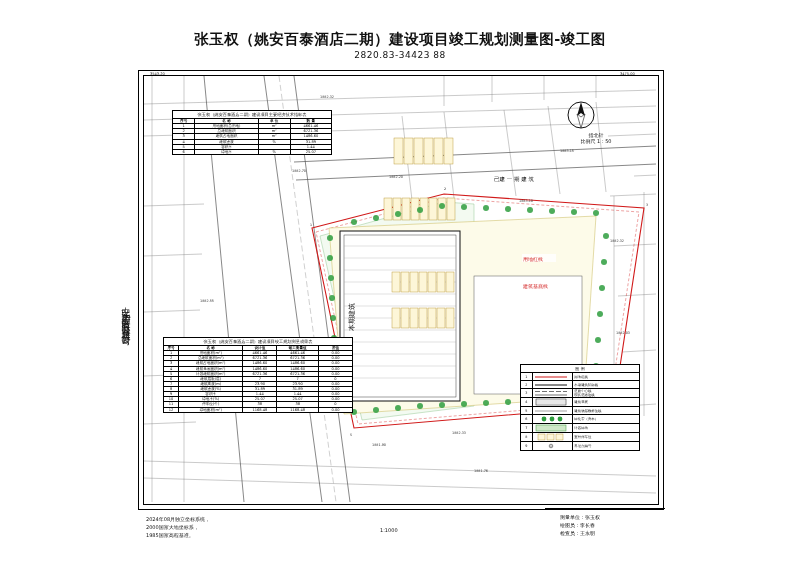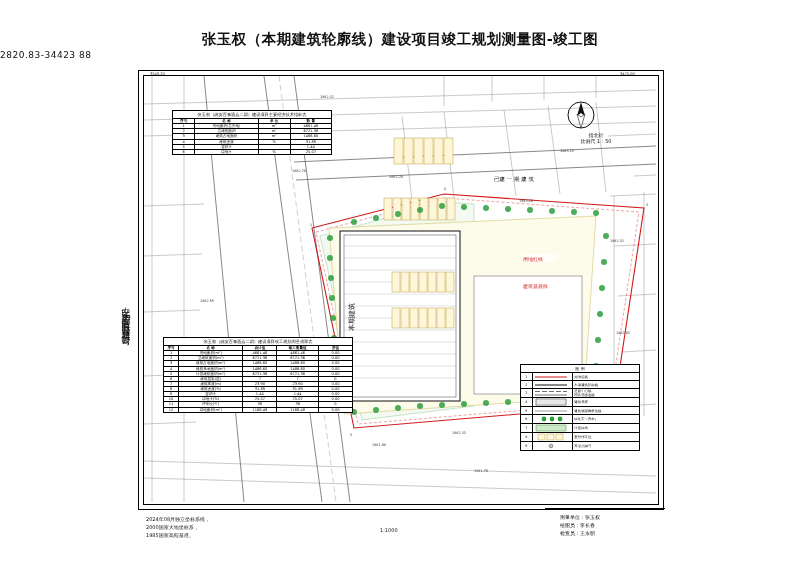--- a/index.html
+++ b/index.html
@@ -1,21 +1,21 @@
 <!DOCTYPE html>
 <html><head>
 <meta charset="utf-8">
 <style>
   html,body{margin:0;padding:0;background:#ffffff;}
   body{width:800px;height:565px;position:relative;overflow:hidden;
        font-family:"DejaVu Sans","Liberation Sans",sans-serif;color:#111;}
   .abs{position:absolute;}
   
   #title{top:30px;left:0;width:800px;text-align:center;font-size:14.5px;font-weight:bold;letter-spacing:.5px;}
-  #subtitle{top:50px;left:0;width:800px;font-size:9px;letter-spacing:.5px;}
+  #subtitle{top:50px;left:0;width:800px;text-align:center;font-size:9px;letter-spacing:.5px;}
   
   #frame{left:138px;top:70px;width:524px;height:438px;border:1px solid #000;}
   #frame-inner{left:143px;top:75px;width:514px;height:428px;border:1px solid #000;}
   
   .corner{font-size:3.6px;color:#222;white-space:nowrap;}
   
   #vert-company{left:118px;top:300px;width:14px;font-size:9px;line-height:12px;
       writing-mode:vertical-rl;text-orientation:upright;letter-spacing:2px;color:#111;}
   
   #map{left:144px;top:76px;width:512px;height:426px;overflow:hidden;}
@@ -37,21 +37,21 @@
   
   #foot-left{left:146px;top:515px;font-size:5px;line-height:8px;}
   #foot-center{left:380px;top:527px;font-size:5px;}
   #foot-right{left:560px;top:513px;font-size:5px;line-height:8px;}
   #foot-line{left:545px;top:508px;width:120px;height:1px;background:#000;}
   svg{display:block;}
 </style>
 </head>
 <body>
 
-<div class="abs" id="title">张玉权（本期建筑轮廓线）建设项目竣工规划测量图-竣工图</div>
+<div class="abs" id="title">张玉权（姚安百泰酒店二期）建设项目竣工规划测量图-竣工图</div>
 <div class="abs" id="subtitle">2820.83-34423 88</div>
 
 <div class="abs" id="frame"></div>
 <div class="abs" id="frame-inner"></div>
 
 <div class="abs corner" style="left:150px;top:72px;">3543.20</div>
 <div class="abs corner" style="left:620px;top:72px;">3475.00</div>
 <div class="abs corner" style="left:146px;top:88px;">4433220</div>
 <div class="abs corner" style="left:614px;top:92px;">2227320</div>
 <div class="abs corner" style="left:146px;top:474px;">4432000</div>

